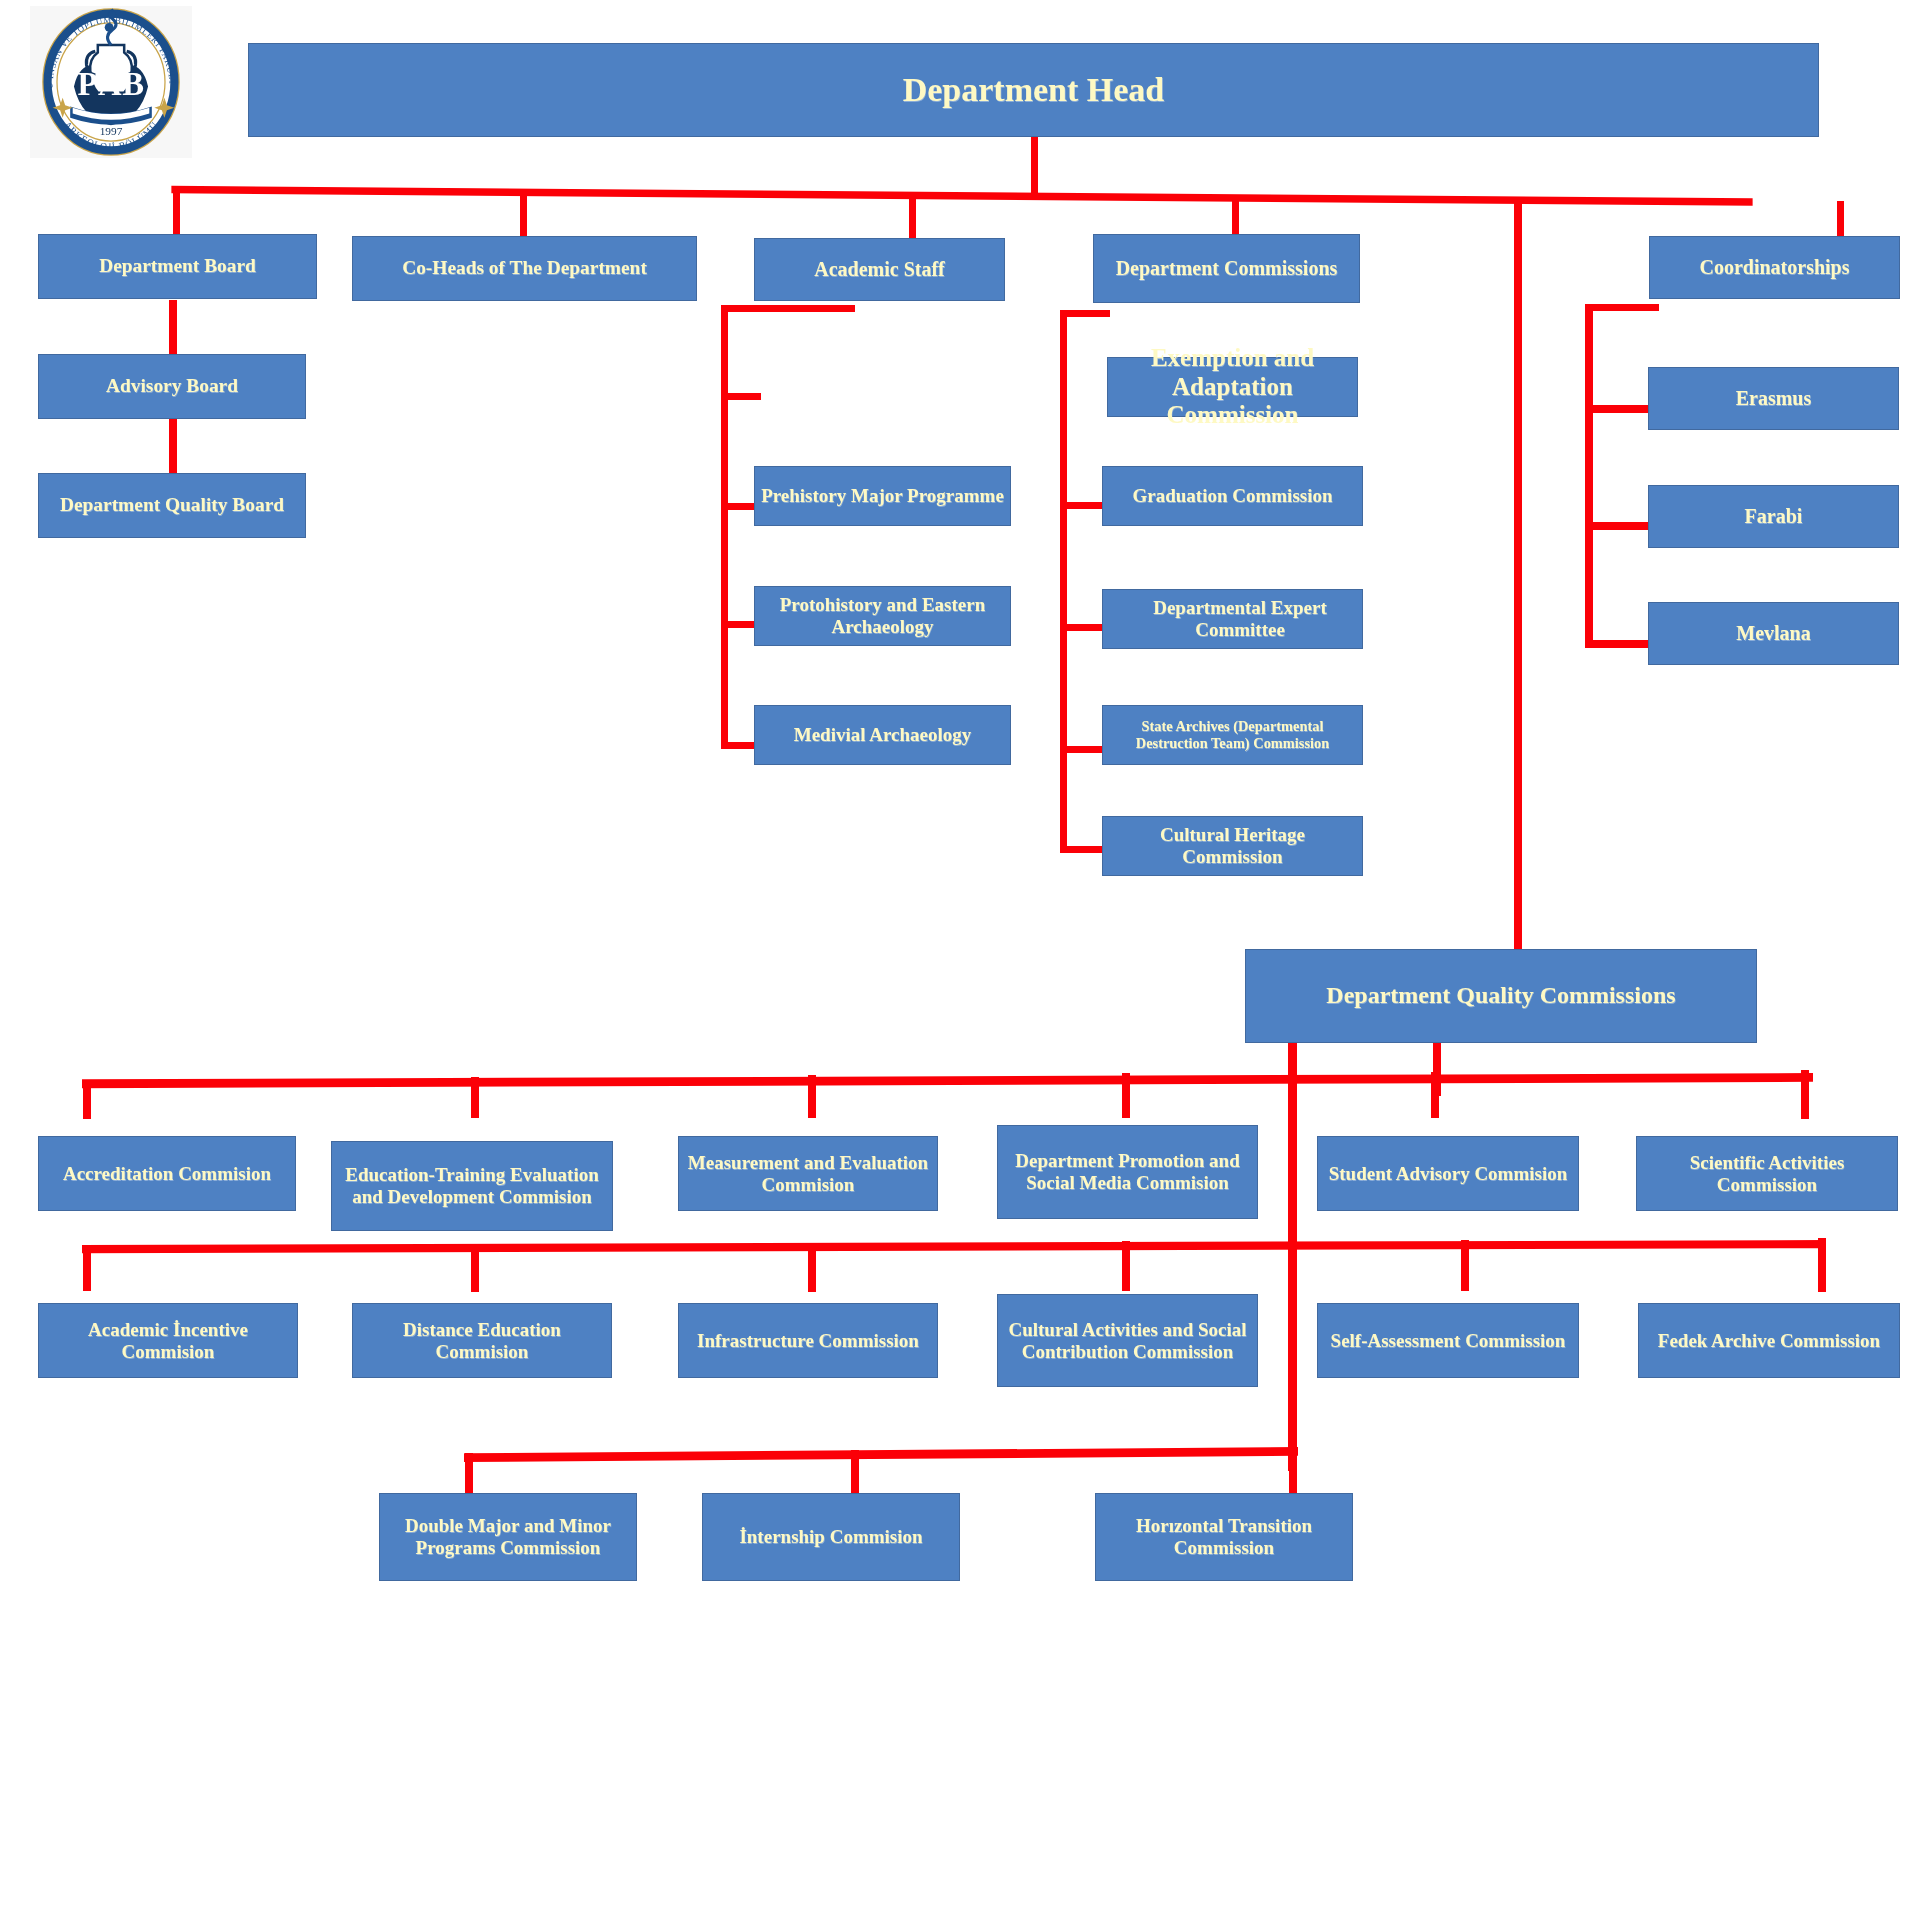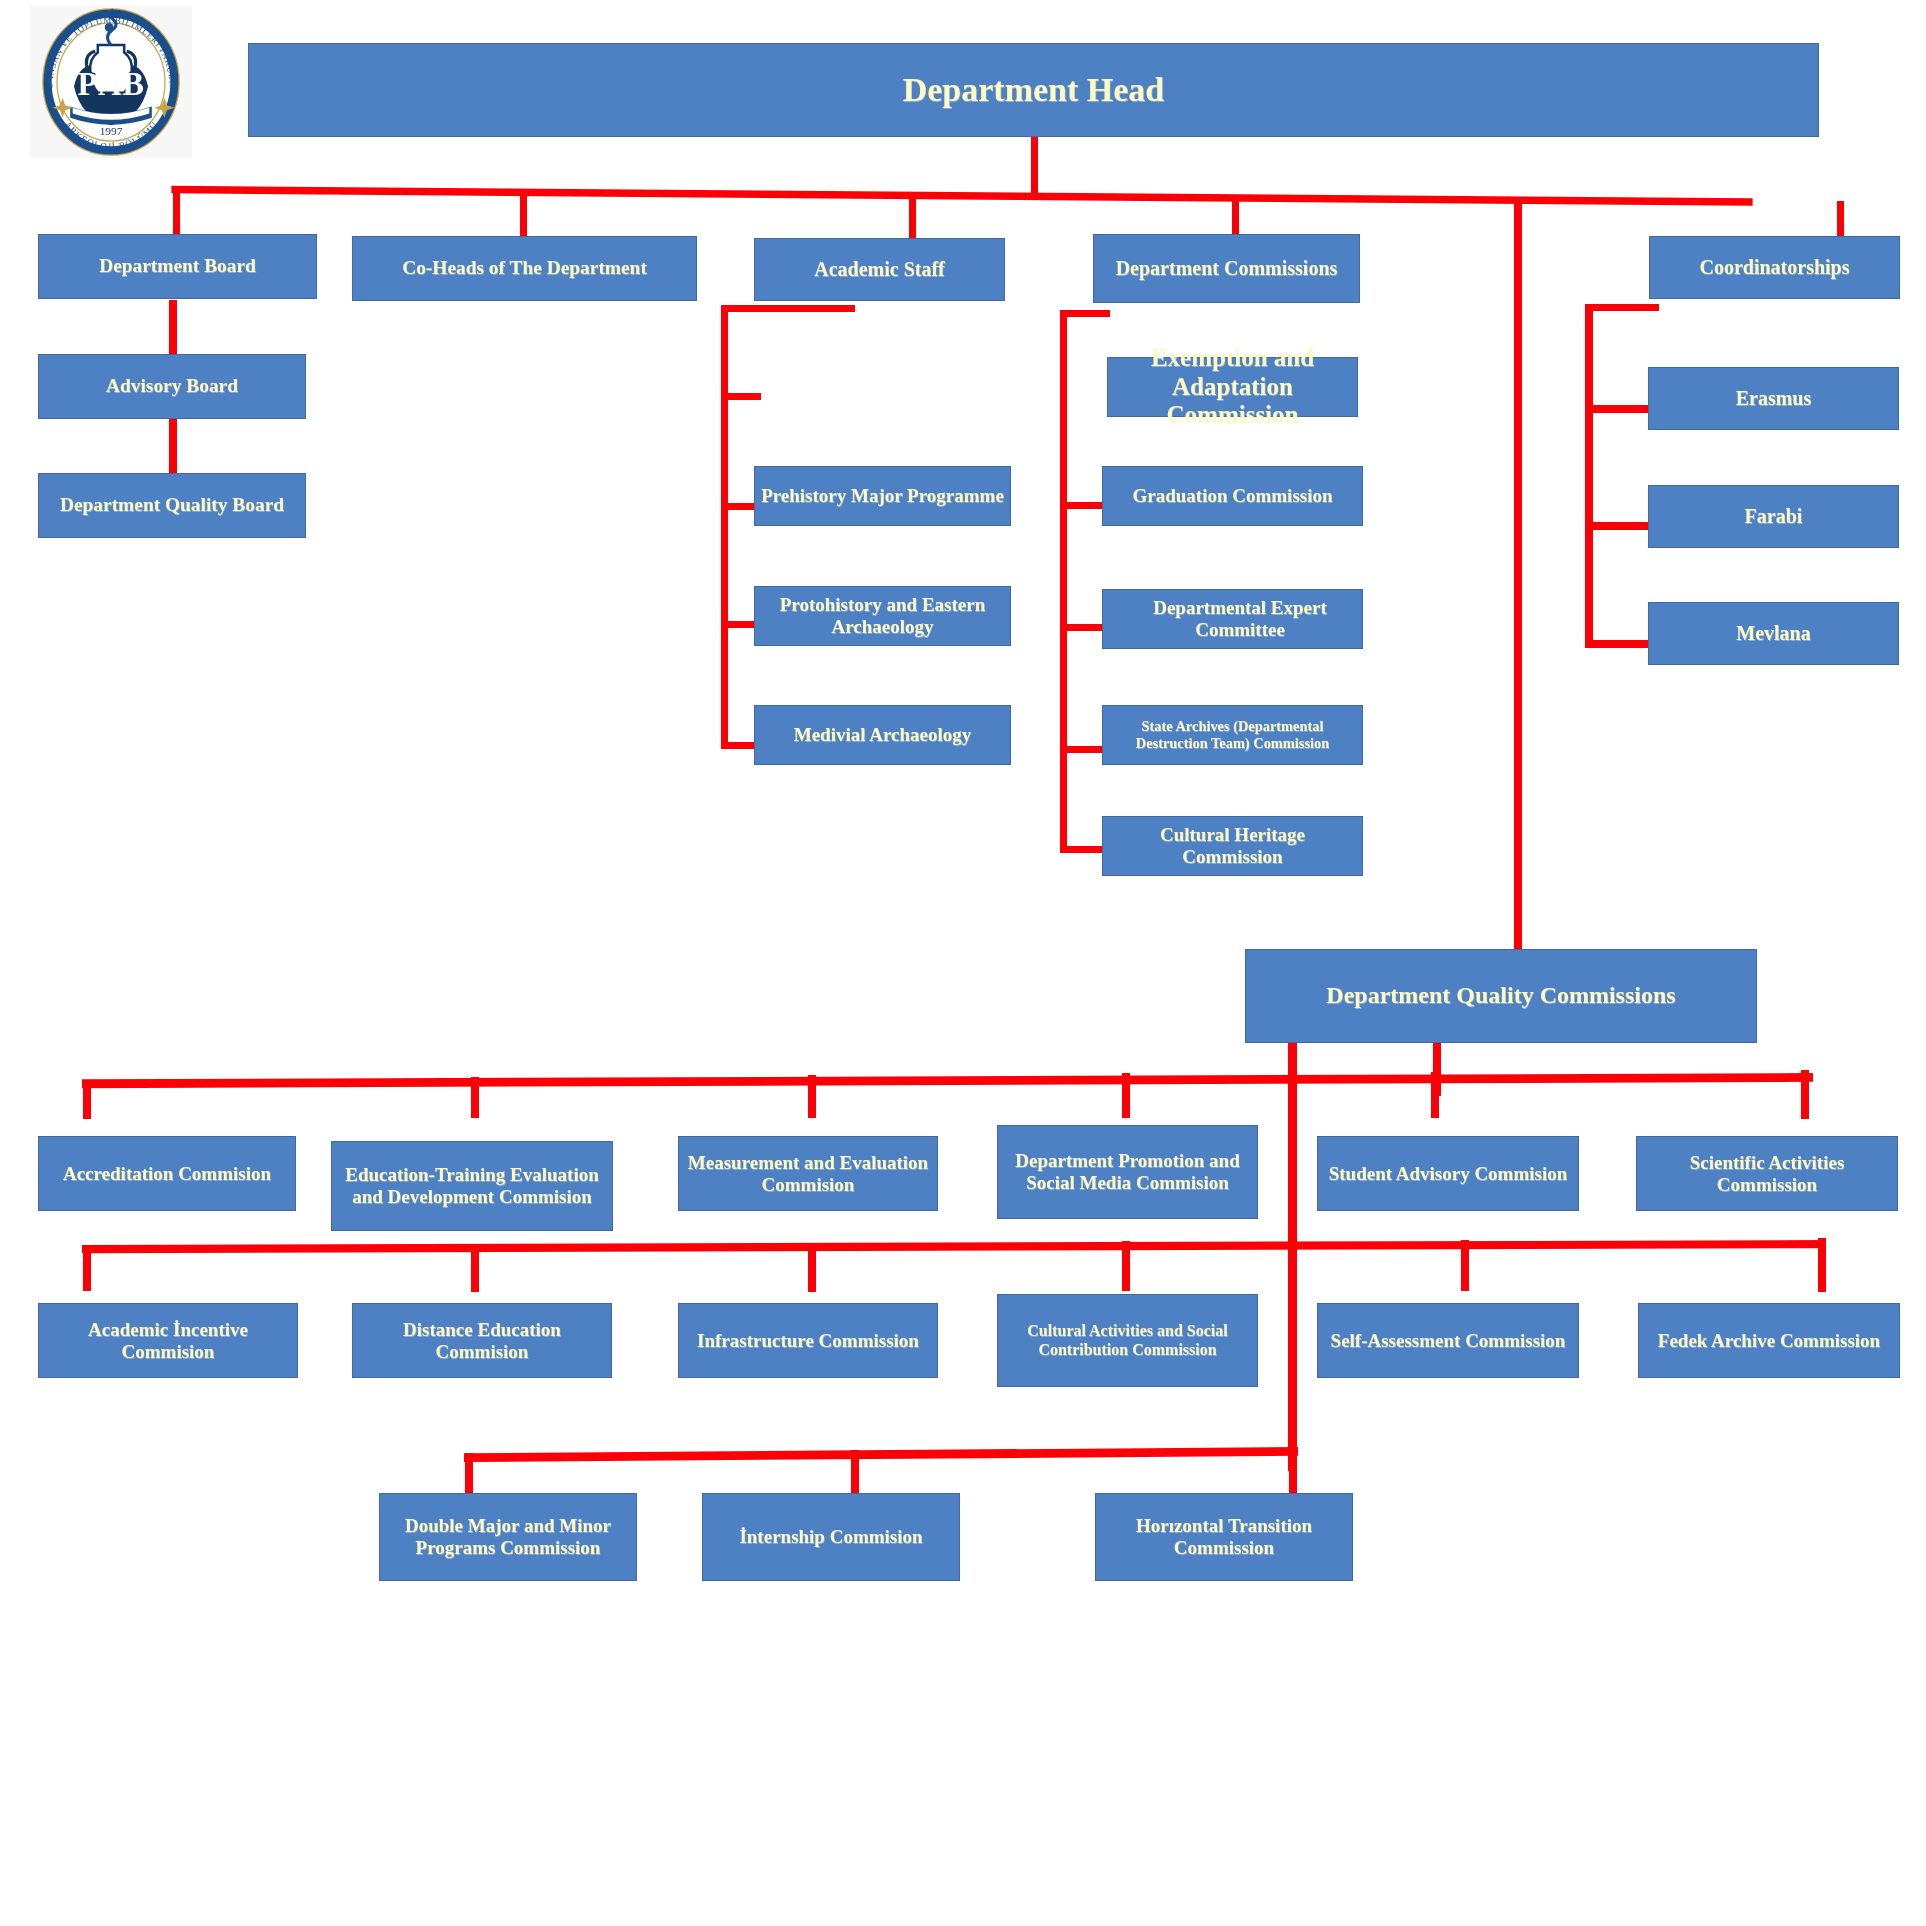--- a/index.html
+++ b/index.html
@@ -250,21 +250,21 @@
 
   <div class="box" style="left:38px;top:1303px;width:260px;height:75px;font-size:19px;">
     <span>Academic İncentive Commision</span>
   </div>
   <div class="box" style="left:352px;top:1303px;width:260px;height:75px;font-size:19px;">
     <span>Distance Education Commision</span>
   </div>
   <div class="box" style="left:678px;top:1303px;width:260px;height:75px;font-size:19px;">
     <span>Infrastructure Commission</span>
   </div>
-  <div class="box" style="left:997px;top:1294px;width:261px;height:93px;font-size:16px;">
+  <div class="box" style="left:997px;top:1294px;width:261px;height:93px;font-size:19px;">
     <span>Cultural Activities and Social Contribution Commission</span>
   </div>
   <div class="box" style="left:1317px;top:1303px;width:262px;height:75px;font-size:19px;">
     <span>Self-Assessment Commission</span>
   </div>
   <div class="box" style="left:1638px;top:1303px;width:262px;height:75px;font-size:19px;">
     <span>Fedek Archive Commission</span>
   </div>
 
   <div class="conn slant" style="left:464px;top:1447px;width:834px;height:17.6px;">

